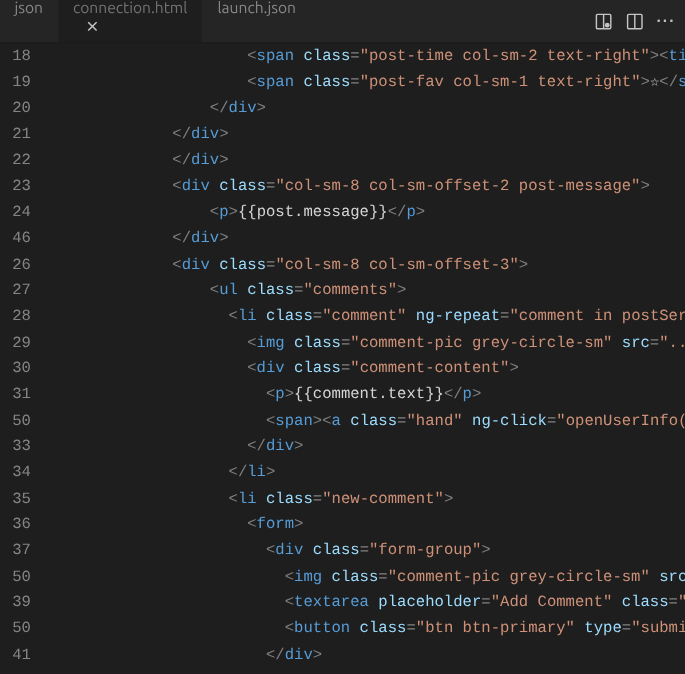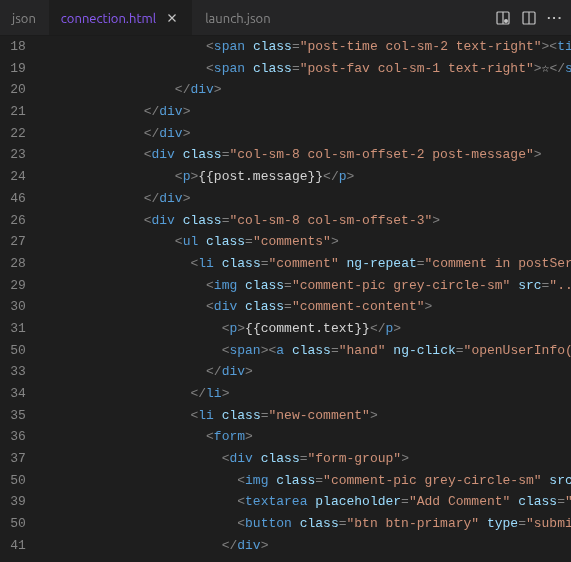--- a/index.html
+++ b/index.html
@@ -17,31 +17,31 @@
   .tabbar {
     display: flex;
     align-items: stretch;
     height: 36px;
     background: #252526;
     border-bottom: 1px solid #1b1b1b;
     overflow: hidden;
   }
   .tab {
     display: flex;
-    align-items: center;
+    align-items: flex-start;
     padding: 0 12px;
     color: #9d9d9d;
     font-family: -apple-system, "Segoe UI", Ubuntu, sans-serif;
     font-size: 13px;
     background: #2d2d2d;
     border-right: 1px solid #252526;
     white-space: nowrap;
     cursor: pointer;
   }
-  .tab.active { background: #1e1e1e; color: #8b5cf6; }
+  .tab.active { background: #1e1e1e; color: #737373; flex-direction: column; }
   .tab.dim { background: #252526; color: #888; }
   .tab .close {
     margin-left: 8px;
     width: 16px; height: 16px;
     display: inline-flex; align-items:center; justify-content:center;
     color: #c5c5c5;
   }
   .tab .close svg { width: 14px; height:14px; }
   .tabbar .spacer { flex:1; background:#252526; }
   .tab-actions {

